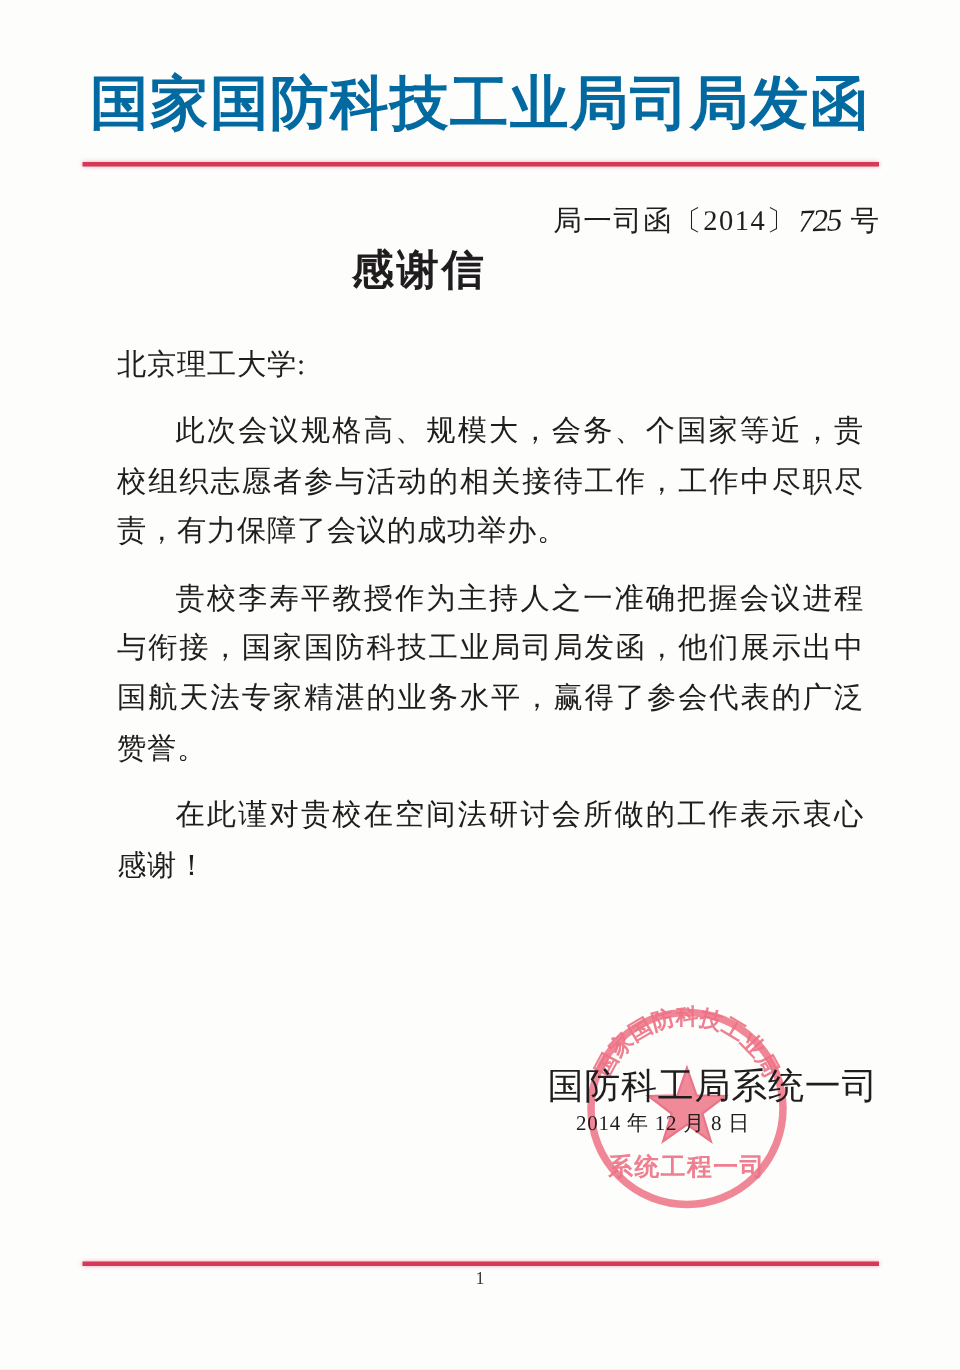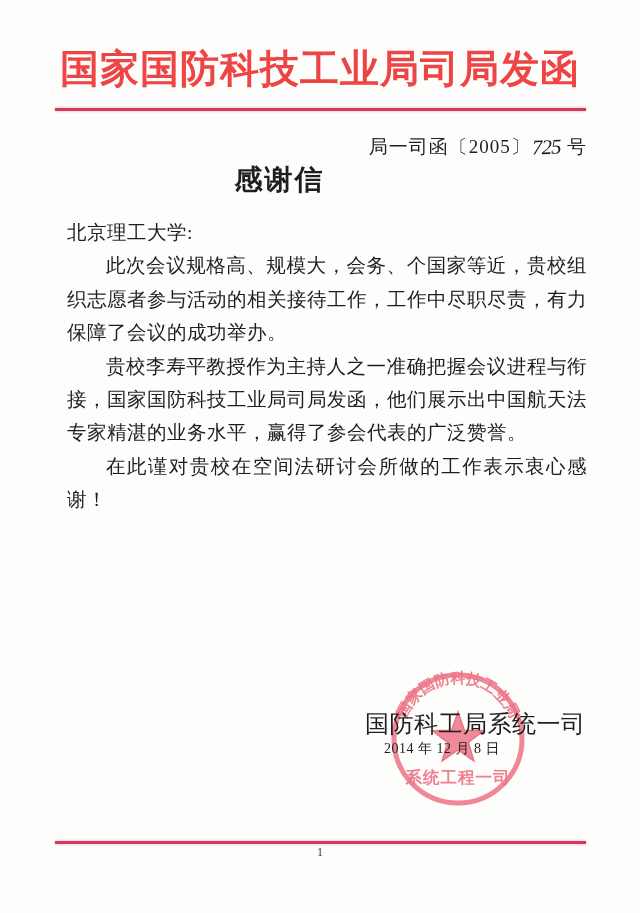--- a/index.html
+++ b/index.html
@@ -10,21 +10,21 @@
     background:#fdfdfc;
     overflow:hidden;
     font-family:"Liberation Serif","DejaVu Serif",serif;
     color:#1f1d1e;
   }
   .header-title{
     position:absolute;top:42px;left:0;width:640px;
     text-align:center;
     font-size:39px;font-weight:700;
     letter-spacing:1px;
-    color:#ef4444;
+    color:#0369a1;
     white-space:nowrap;
   }
   .rule{
     position:absolute;left:55px;width:531px;height:3px;
     background:#d23a58;
     box-shadow:0 0 3px rgba(226,90,130,.55);
   }
   .rule-top{top:108px;}
   .rule-bottom{top:841px;}
   .doc-number{
@@ -46,21 +46,21 @@
     text-align:center;
     font-size:28px;font-weight:700;
     letter-spacing:2px;
   }
   .body-text{
     position:absolute;top:216px;left:67px;width:520px;
     font-size:19.5px;line-height:33.4px;
     letter-spacing:0.5px;
     text-align:justify;
   }
-  .body-text p{margin:0;text-indent:2em;}
+  .body-text p{margin:11px;text-indent:2em;}
   .salutation{margin:0;}
   .signature-org{
     position:absolute;top:708px;left:365px;
     font-size:24px;letter-spacing:0.5px;
     z-index:3;white-space:nowrap;
   }
   .signature-date{
     position:absolute;top:740px;left:384px;
     font-size:14px;letter-spacing:0.5px;
     z-index:3;white-space:nowrap;
@@ -80,21 +80,21 @@
 </style>
 </head>
 <body>
 
 <div class="page">
 
   <div class="header-title">国家国防科技工业局司局发函</div>
 
   <div class="rule rule-top"></div>
 
-  <div class="doc-number"><span>局一司函〔2005〕</span><span class="handwritten">725</span> <span>号</span></div>
+  <div class="doc-number"><span>局一司函〔2014〕</span><span class="handwritten">725</span> <span>号</span></div>
 
   <div class="letter-title">感谢信</div>
 
   <div class="body-text">
     <p class="salutation" style="text-indent:0;">北京理工大学:</p>
     <p>此次会议规格高、规模大，会务、个国家等近，贵校组织志愿者参与活动的相关接待工作，工作中尽职尽责，有力保障了会议的成功举办。</p>
     <p>贵校李寿平教授作为主持人之一准确把握会议进程与衔接，国家国防科技工业局司局发函，他们展示出中国航天法专家精湛的业务水平，赢得了参会代表的广泛赞誉。</p>
     <p>在此谨对贵校在空间法研讨会所做的工作表示衷心感谢！</p>
   </div>
 

